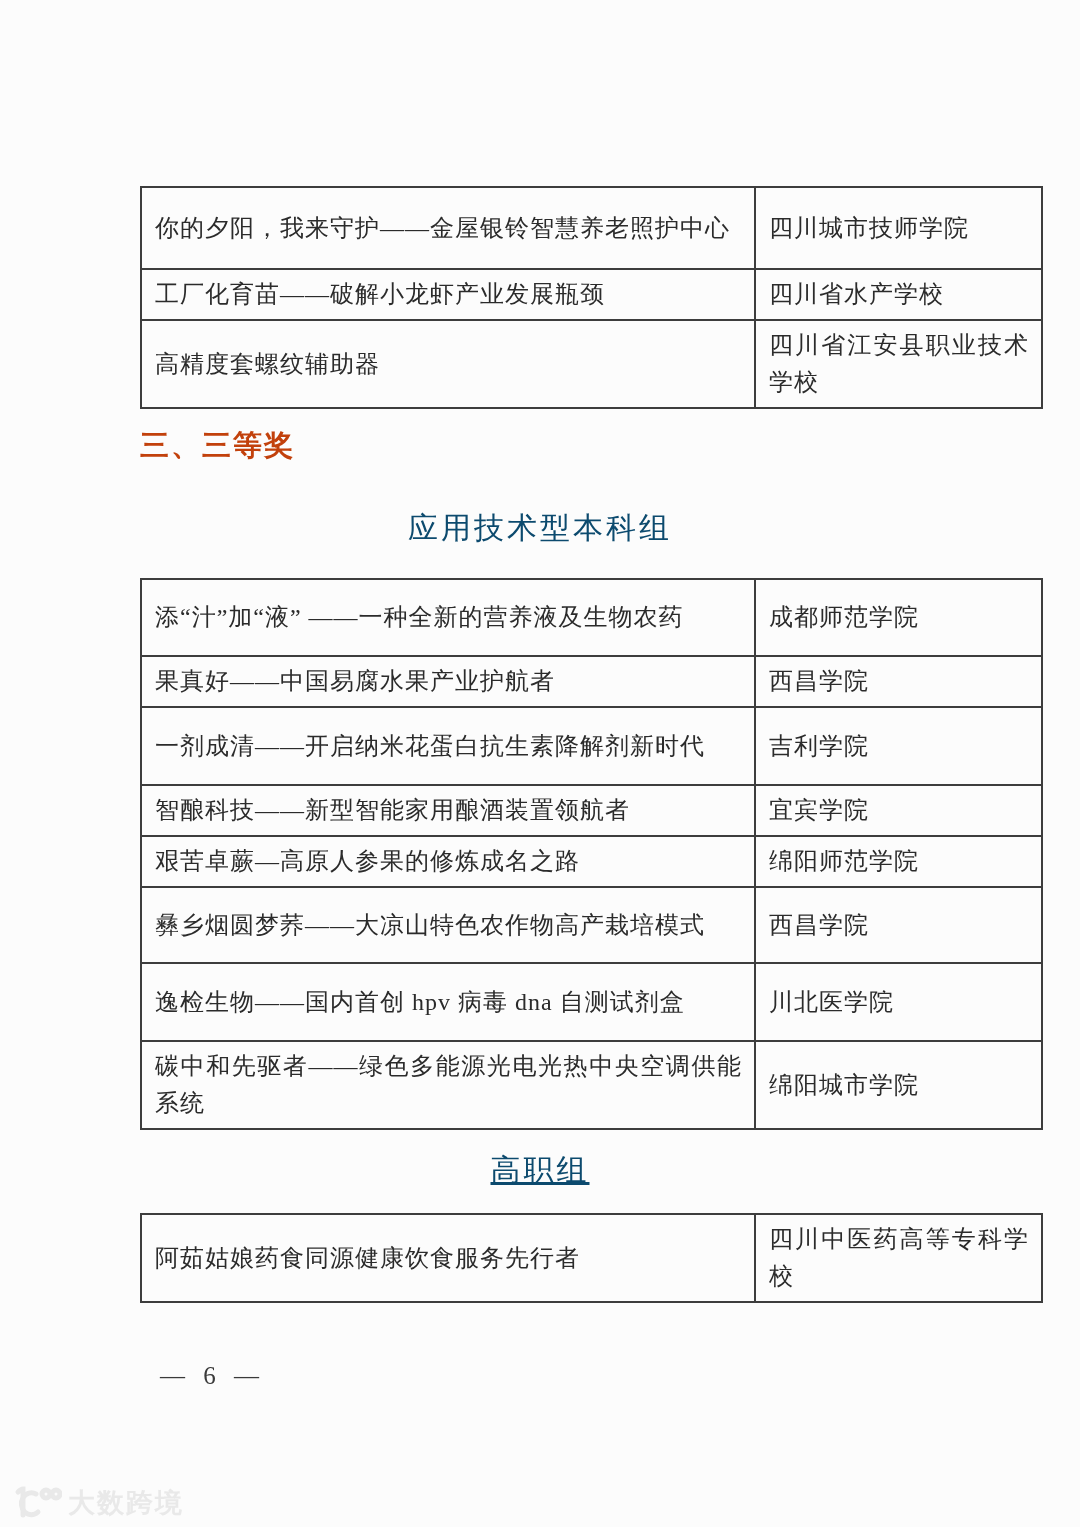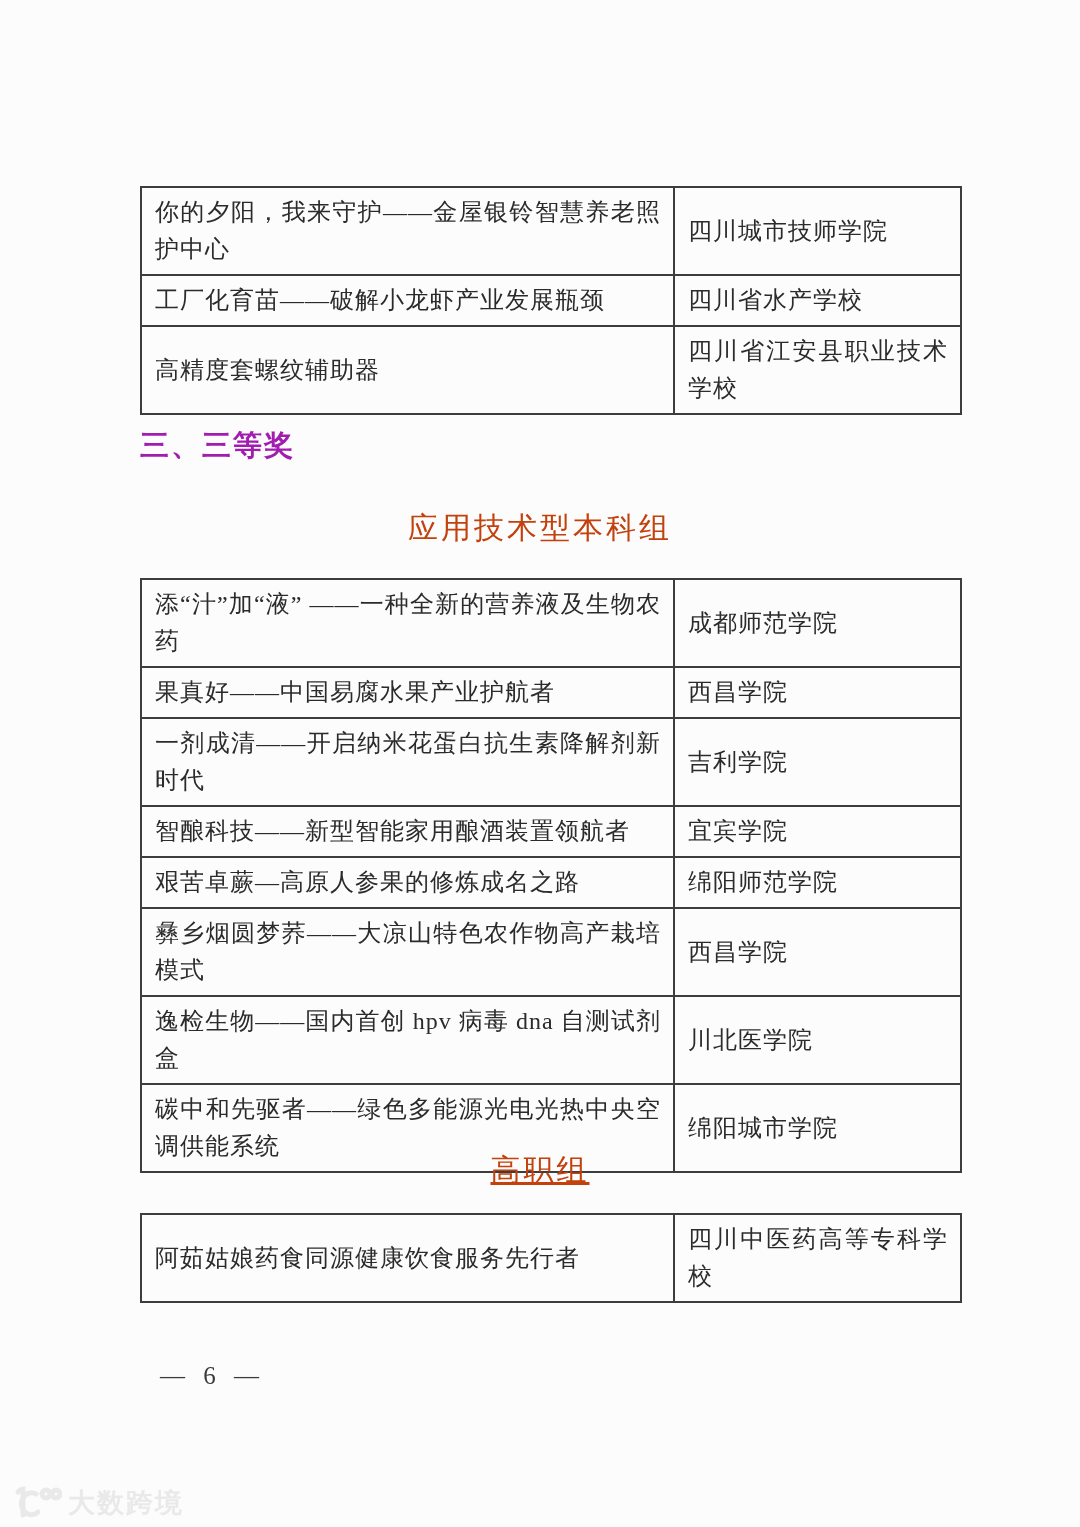--- a/index.html
+++ b/index.html
@@ -23,41 +23,41 @@
   }
   table.award-table td {
     border: 2px solid #3d3d3d;
     font-size: 24px;
     line-height: 37px;
     vertical-align: middle;
     padding: 6px 12px 6px 13px;
     letter-spacing: 1px;
     color: #2b2b2b;
   }
-  td.col-project { width: 533px; text-align: justify; text-align-last: left; }
+  td.col-project { width: 614px; text-align: justify; text-align-last: left; }
   td.col-school  { width: 287px; text-align: justify; text-align-last: left; }
 
   .doc-heading {
     position: absolute;
     left: 140px;
     top: 426px;
     font-family: "Liberation Sans", "DejaVu Sans", sans-serif;
     font-weight: bold;
     font-size: 29px;
-    color: #a21caf;
+    color: #c2410c;
     letter-spacing: 2px;
   }
   .group-title {
     position: absolute;
     left: 140px;
     width: 800px;
     text-align: center;
     font-size: 30px;
     letter-spacing: 3px;
-    color: #c2410c;
+    color: #0c4a6e;
   }
   .group-title-1 { top: 508px; }
   .group-title-2 { top: 1150px; text-decoration: underline; }
 
   .table-top { top: 186px; }
   .table-undergrad { top: 578px; }
   .table-vocational { top: 1213px; }
 
   .page-number {
     position: absolute;

